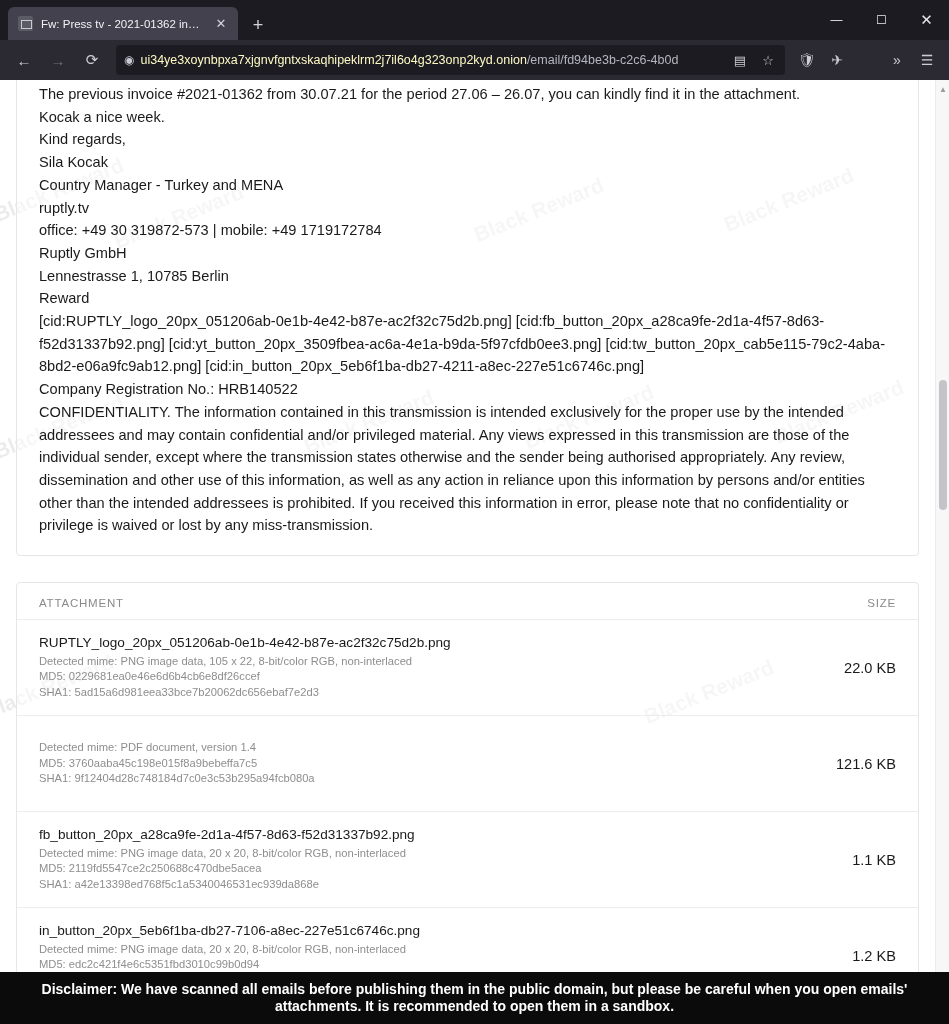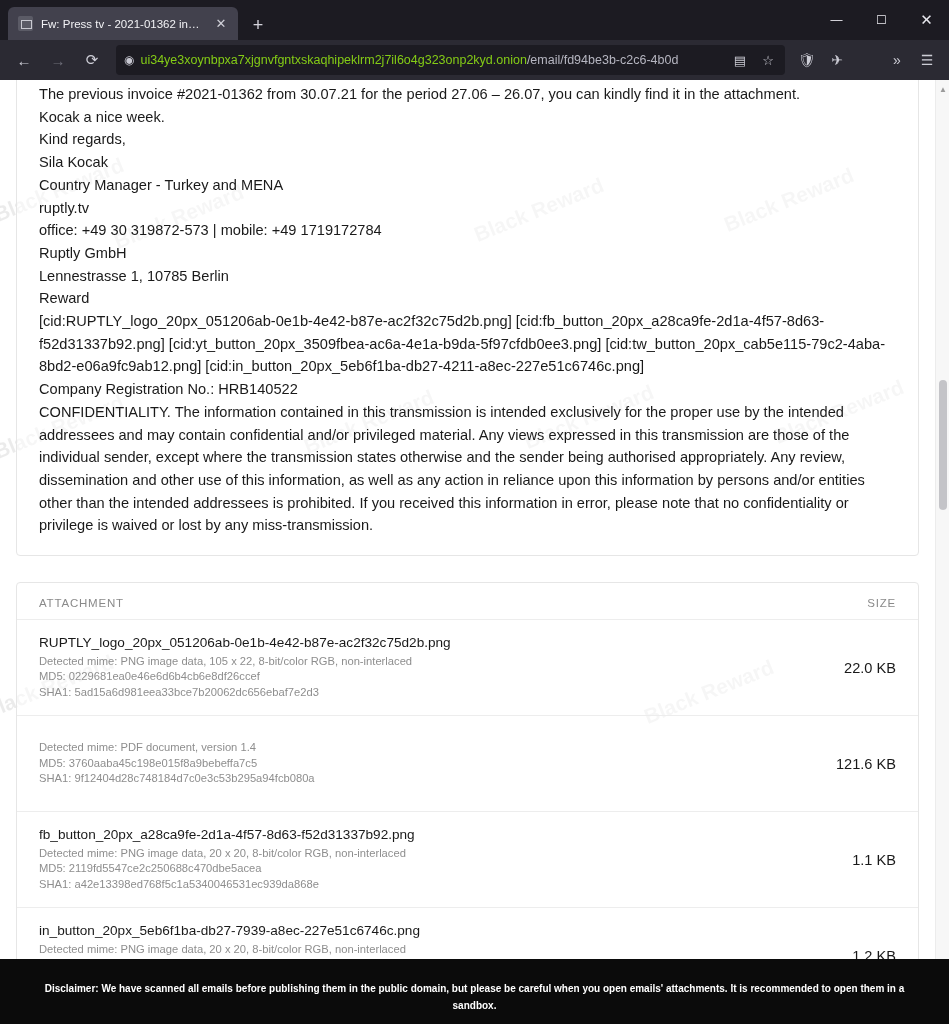--- a/index.html
+++ b/index.html
@@ -64,21 +64,21 @@
   .urlbar {
     flex: 1 1 auto; height: 30px; background: #1c1b22; border-radius: 4px;
     display: flex; align-items: center; padding: 0 6px 0 8px; gap: 6px;
     margin: 0 6px; overflow: hidden;
   }
   .shield-ic { color: #c8c8d2; font-size: 12px; flex: 0 0 auto; }
   .url-text {
     color: #f0f0f4; font-size: 12.5px; white-space: nowrap; overflow: hidden;
     flex: 1 1 auto;
   }
-  .url-host { color: #84cc16; }
+  .url-host { color: #fef9c3; }
   .url-path { color: #b6b6c1; }
   .urlbar-ic {
     color: #cdcdd6; font-size: 13px; flex: 0 0 auto; width: 22px; text-align: center;
   }
   .ext-ic { color: #cdcdd6; font-size: 14px; width: 28px; text-align: center; }
   .ext-orange {
     width: 17px; height: 17px; background: #f08a24; border-radius: 2px; position: relative;
   }
   .ext-orange::before, .ext-orange::after {
     content: ""; position: absolute; background: #2b2a33;
@@ -141,21 +141,21 @@
     top: 300px; height: 130px;
   }
   .sb-arrow {
     position: absolute; left: 0; width: 14px; height: 14px; color: #9a9a9a;
     font-size: 8px; display: flex; align-items: center; justify-content: center;
   }
 
   
   .disclaimer {
     position: absolute; left: 0; right: 0; bottom: 0; background: #0b0b0b; color: #ffffff;
-    font-size: 10px; font-weight: 700; text-align: center; padding: 22px 40px 10px 40px;
+    font-size: 14px; font-weight: 700; text-align: center; padding: 9px 40px 10px 40px;
     line-height: 16.5px; z-index: 5;
   }
 </style>
 </head>
 <body>
 
 <div class="browser">
 
   <div class="titlebar">
     <div class="tab">
@@ -256,21 +256,21 @@
               <div class="att-name">fb_button_20px_a28ca9fe-2d1a-4f57-8d63-f52d31337b92.png</div>
               <div class="att-meta">Detected mime: PNG image data, 20 x 20, 8-bit/color RGB, non-interlaced</div>
               <div class="att-meta">MD5: 2119fd5547ce2c250688c470dbe5acea</div>
               <div class="att-meta">SHA1: a42e13398ed768f5c1a5340046531ec939da868e</div>
             </div>
             <div class="att-size">1.1 KB</div>
           </div>
 
           <div class="att-row">
             <div class="att-main">
-              <div class="att-name">in_button_20px_5eb6f1ba-db27-7939-a8ec-227e51c6746c.png</div>
+              <div class="att-name">in_button_20px_5eb6f1ba-db27-7106-a8ec-227e51c6746c.png</div>
               <div class="att-meta">Detected mime: PNG image data, 20 x 20, 8-bit/color RGB, non-interlaced</div>
               <div class="att-meta">MD5: edc2c421f4e6c5351fbd3010c99b0d94</div>
               <div class="att-meta">SHA1: 0aa74bd5a2f6bdbf7bfb2f2f1ff70fb8b36b7a2e</div>
             </div>
             <div class="att-size">1.2 KB</div>
           </div>
         </div>
 
       </div>
     </div>

